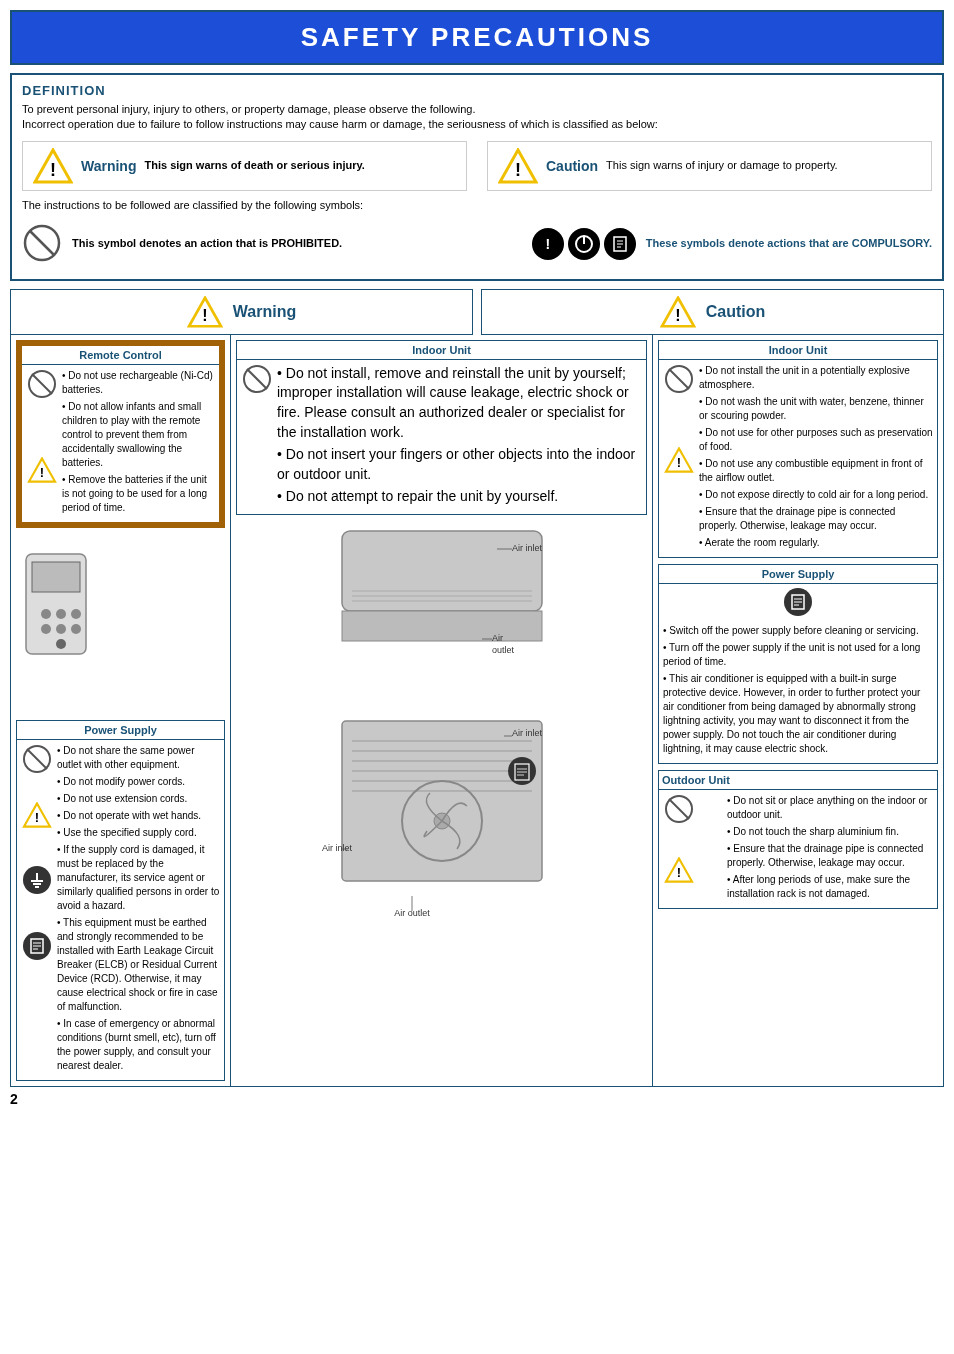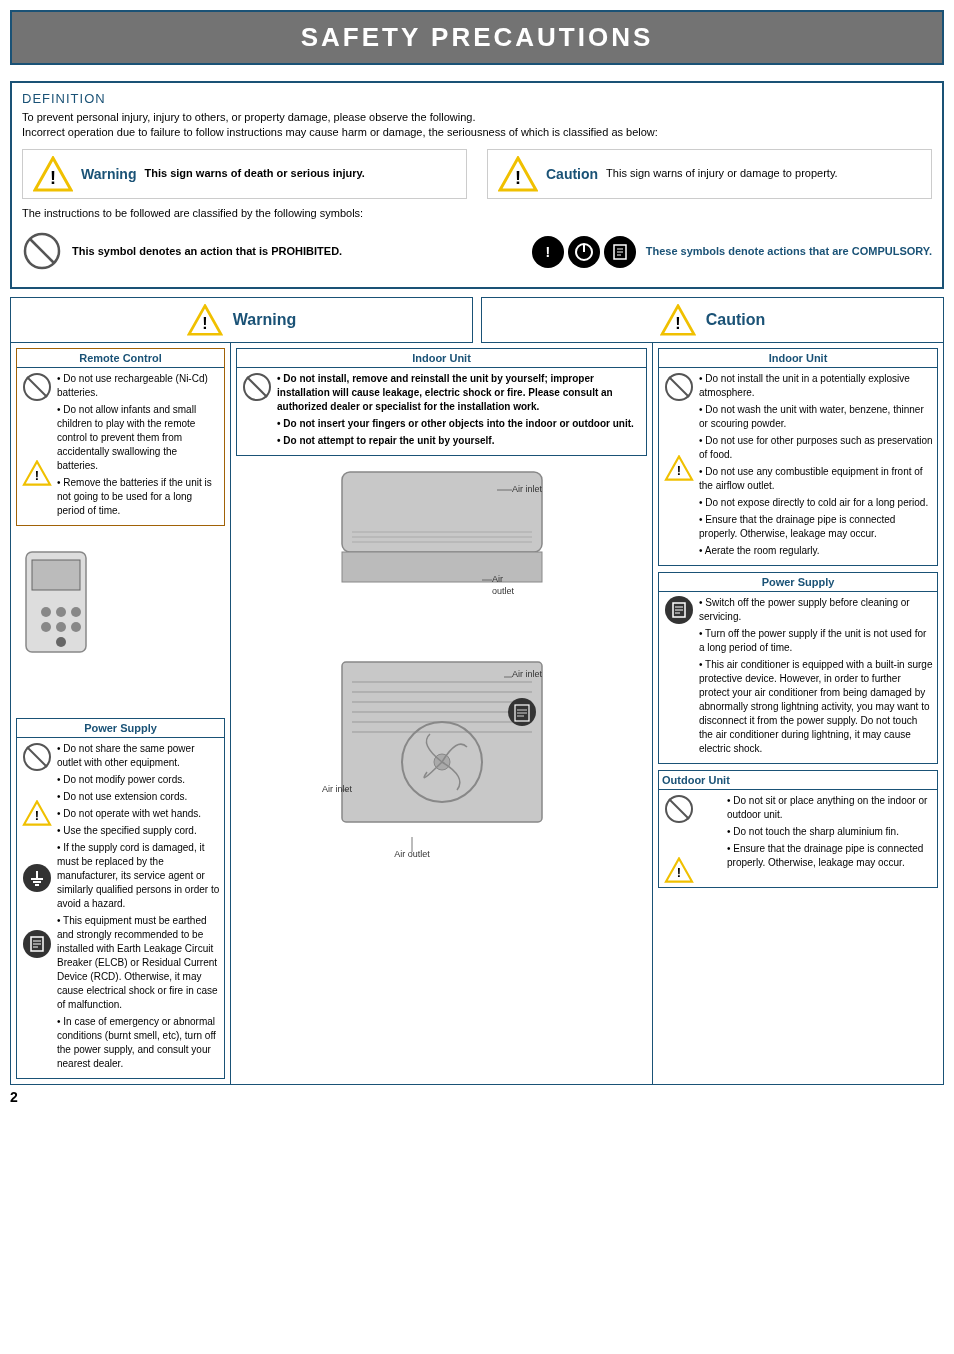--- a/index.html
+++ b/index.html
@@ -11,37 +11,37 @@
       min-height: 1354px;
       color: #000;
     }
     .page {
       width: 954px;
       min-height: 1354px;
       background: #fff;
       padding: 10px;
     }
     .header {
-      background: #737373;
+      background: #1d4ed8;
       color: #fff;
       text-align: center;
       font-size: 26px;
       font-weight: bold;
       letter-spacing: 3px;
       padding: 10px 0;
-      margin-bottom: 16px;
+      margin-bottom: 8px;
       border: 2px solid #1a5276;
     }
     .definition-section {
       border: 2px solid #1a5276;
       padding: 8px 10px;
       margin-bottom: 8px;
     }
     .definition-title {
-      font-weight: normal;
+      font-weight: bold;
       color: #1a5276;
       font-size: 13px;
       margin-bottom: 4px;
       letter-spacing: 1px;
     }
     .definition-text {
       font-size: 11px;
       line-height: 1.4;
       margin-bottom: 8px;
     }
@@ -225,21 +225,21 @@
         <text x="20" y="28" text-anchor="middle" font-size="18" font-weight="bold" fill="#000">!</text>
       </svg>
       <span style="font-weight:bold;font-size:16px;color:#1a5276;">Caution</span>
     </div>
   </div>
 
   <div style="display:flex;gap:0;border:1px solid #1a5276;border-top:none;">
 
     <div style="flex:0 0 220px;border-right:1px solid #1a5276;padding:5px;">
 
-      <div style="border:1px solid #a16207;margin-bottom:6px;">
+      <div style="border:6px solid #a16207;margin-bottom:6px;">
         <div style="text-align:center;font-weight:bold;color:#1a5276;font-size:11px;border-bottom:1px solid #1a5276;padding:3px;">Remote Control</div>
         <div style="display:flex;gap:4px;padding:4px;">
           <div style="display:flex;flex-direction:column;gap:4px;align-items:center;flex:0 0 32px;">
             <svg width="30" height="30" viewBox="0 0 30 30">
               <circle cx="15" cy="15" r="13" fill="none" stroke="#555" stroke-width="2"></circle>
               <line x1="5" y1="5" x2="25" y2="25" stroke="#555" stroke-width="2"></line>
             </svg>
             <div style="height:50px;"></div>
             <svg width="30" height="26" viewBox="0 0 40 36">
               <polygon points="20,2 38,34 2,34" fill="none" stroke="#f0c000" stroke-width="3"></polygon>
@@ -323,21 +323,21 @@
 
       <div style="border:1px solid #1a5276;margin-bottom:6px;">
         <div style="text-align:center;font-weight:bold;color:#1a5276;font-size:11px;border-bottom:1px solid #1a5276;padding:3px;">Indoor Unit</div>
         <div style="display:flex;gap:4px;padding:4px;">
           <div style="flex:0 0 32px;display:flex;flex-direction:column;gap:4px;align-items:center;">
             <svg width="30" height="30" viewBox="0 0 30 30">
               <circle cx="15" cy="15" r="13" fill="none" stroke="#555" stroke-width="2"></circle>
               <line x1="5" y1="5" x2="25" y2="25" stroke="#555" stroke-width="2"></line>
             </svg>
           </div>
-          <div style="font-size:10px;line-height:1.4;flex:1;font-weight:bold;">
+          <div style="font-size:14px;line-height:1.4;flex:1;">
             <div class="bullet-item">• <span>Do not install, remove and reinstall the unit by yourself; improper installation will cause leakage, electric shock or fire. Please consult an authorized dealer or specialist for the installation work.</span></div>
             <div class="bullet-item">• <span>Do not insert your fingers or other objects into the indoor or outdoor unit.</span></div>
             <div class="bullet-item">• <span>Do not attempt to repair the unit by yourself.</span></div>
           </div>
         </div>
       </div>
 
       <div style="position:relative;text-align:right;">
         <svg width="260" height="400" viewBox="0 0 260 400" style="display:block;margin:0 auto;">
 
@@ -416,21 +416,21 @@
             <div class="bullet-item">• <span>Do not use any combustible equipment in front of the airflow outlet.</span></div>
             <div class="bullet-item">• <span>Do not expose directly to cold air for a long period.</span></div>
             <div class="bullet-item">• <span>Ensure that the drainage pipe is connected properly. Otherwise, leakage may occur.</span></div>
             <div class="bullet-item">• <span>Aerate the room regularly.</span></div>
           </div>
         </div>
       </div>
 
       <div style="border:1px solid #1a5276;margin-bottom:6px;">
         <div style="text-align:center;font-weight:bold;color:#1a5276;font-size:11px;border-bottom:1px solid #1a5276;padding:3px;">Power Supply</div>
-        <div style="display:flex;gap:4px;padding:4px;">
+        <div style="display:flex;gap:4px;padding:4px;flex-direction:column;">
           <div style="flex:0 0 32px;display:flex;flex-direction:column;gap:4px;align-items:center;">
 
             <div style="width:28px;height:28px;border-radius:50%;background:#333;display:flex;align-items:center;justify-content:center;">
               <svg width="16" height="16" viewBox="0 0 16 16">
                 <rect x="2" y="1" width="12" height="14" fill="none" stroke="white" stroke-width="1.5"></rect>
                 <line x1="4" y1="5" x2="12" y2="5" stroke="white" stroke-width="1"></line>
                 <line x1="4" y1="8" x2="12" y2="8" stroke="white" stroke-width="1"></line>
                 <line x1="4" y1="11" x2="9" y2="11" stroke="white" stroke-width="1"></line>
               </svg>
             </div>
@@ -454,20 +454,21 @@
             <div style="height:25px;"></div>
             <svg width="30" height="26" viewBox="0 0 40 36">
               <polygon points="20,2 38,34 2,34" fill="none" stroke="#f0c000" stroke-width="3"></polygon>
               <text x="20" y="28" text-anchor="middle" font-size="18" font-weight="bold" fill="#000">!</text>
             </svg>
           </div>
           <div style="font-size:10px;line-height:1.4;flex:1;margin-left:28px;">
             <div class="bullet-item">• <span>Do not sit or place anything on the indoor or outdoor unit.</span></div>
             <div class="bullet-item">• <span>Do not touch the sharp aluminium fin.</span></div>
             <div class="bullet-item">• <span>Ensure that the drainage pipe is connected properly. Otherwise, leakage may occur.</span></div>
+            <div class="bullet-item">• <span>After long periods of use, make sure the installation rack is not damaged.</span></div>
           </div>
         </div>
       </div>
 
     </div>
   </div>
 
   <div style="position:relative;margin-top:4px;">
     <span style="font-weight:bold;font-size:14px;">2</span>
   </div>

